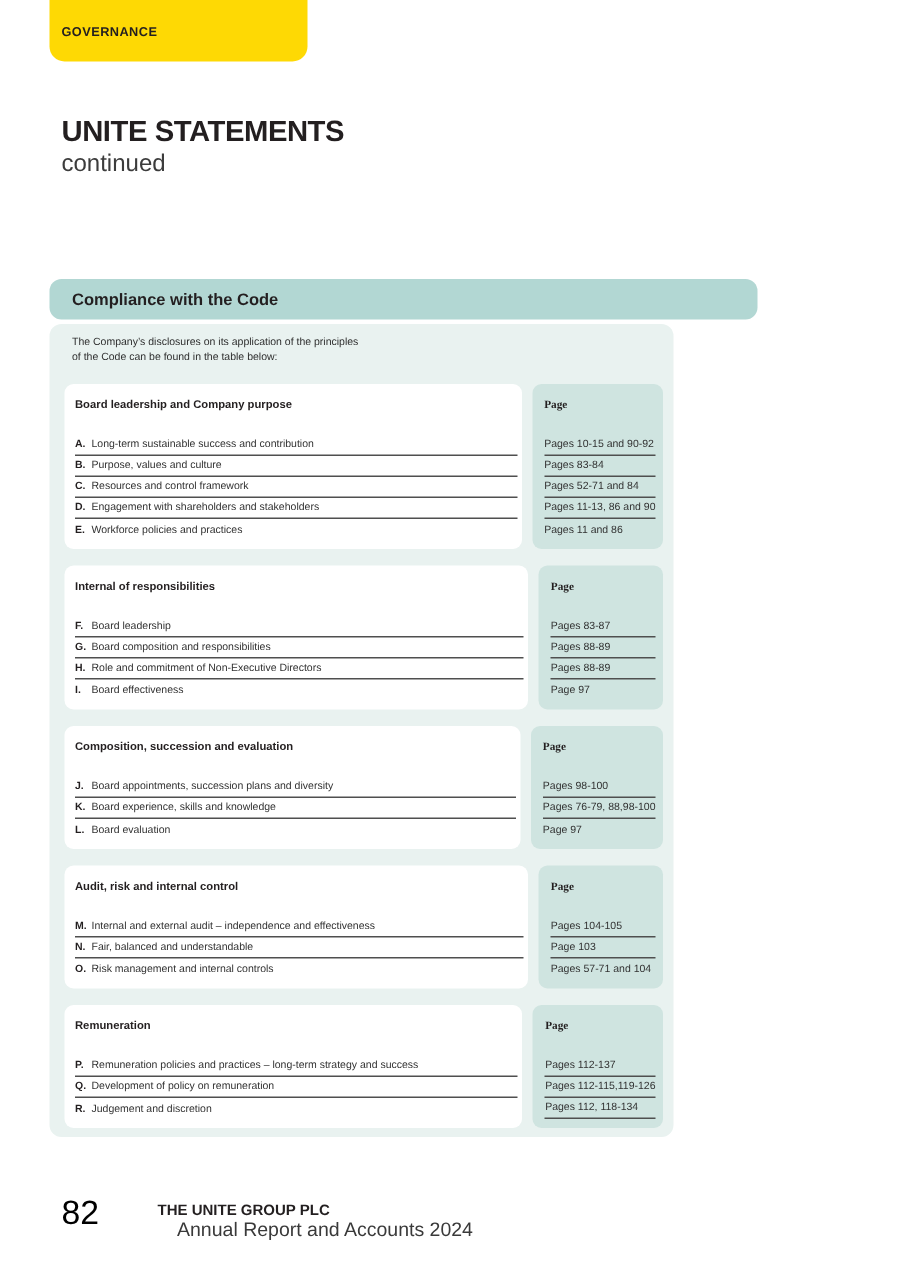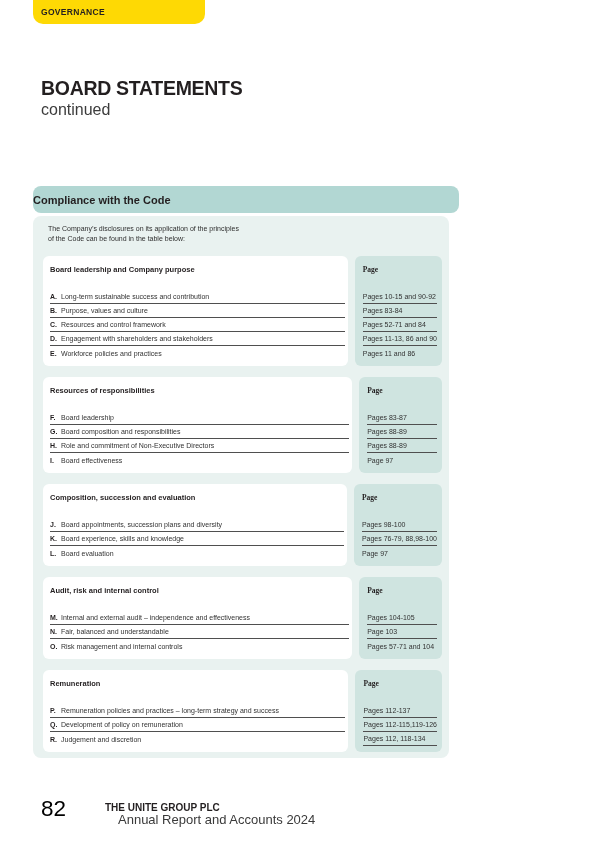--- a/index.html
+++ b/index.html
@@ -11,37 +11,37 @@
     --ink:#231f20;
   }
   *{box-sizing:border-box;}
   html,body{margin:0;padding:0;}
   body{
     width:600px;height:848px;position:relative;background:#ffffff;
     font-family:"Liberation Sans","DejaVu Sans",sans-serif;color:var(--ink);
     overflow:hidden;
   }
   .gov-tag{
-    position:absolute;left:33px;top:0;width:172px;height:24px;
+    position:absolute;left:33px;top:0;width:172px;height:41px;
     background:var(--yellow);border-radius:0 0 10px 10px;
     display:flex;align-items:center;padding-left:8px;
   }
   .gov-tag span{font-size:8.5px;font-weight:bold;letter-spacing:.3px;}
   .page-title{
     position:absolute;left:41px;top:77px;margin:0;
     font-size:19.5px;font-weight:bold;letter-spacing:-.3px;
   }
   .page-subtitle{
     position:absolute;left:41px;top:101px;
     font-size:16px;color:#3c3c3c;font-weight:400;
   }
   .panel-header{
-    position:absolute;left:33px;top:186px;width:426px;height:27px;
+    position:absolute;left:33px;top:186px;width:472px;height:27px;
     background:var(--teal-bar);border-radius:8px;
-    display:flex;align-items:center;
+    display:flex;align-items:center;padding-left:15px;
   }
   .panel-header span{font-size:11px;font-weight:bold;}
   .panel{
     position:absolute;left:33px;top:216px;width:416px;height:542px;
     background:var(--teal-panel);border-radius:8px;
     padding:7px 7px 0 10px;
   }
   .intro{
     margin:0;padding:1px 0 0 5px;
     font-size:7px;line-height:9.5px;color:#2e2e2e;
@@ -90,21 +90,21 @@
     font-size:13px;color:#3a3a3a;
   }
 </style>
 </head>
 <body>
 
 <div class="gov-tag">
   <span>GOVERNANCE</span>
 </div>
 
-<h1 class="page-title">BOARD STATEMENTS</h1>
+<h1 class="page-title">UNITE STATEMENTS</h1>
 <div class="page-subtitle">continued</div>
 
 <div class="panel-header">
   <span>Compliance with the Code</span>
 </div>
 
 <div class="panel">
   <p class="intro">
     <span>The Company’s disclosures on its application of the principles</span><br>
     <span>of the Code can be found in the table below:</span>
@@ -138,21 +138,21 @@
           <div class="page-heading">Page</div>
           <div class="page-cell">Pages 10-15 and 90-92</div>
           <div class="page-cell">Pages 83-84</div>
           <div class="page-cell">Pages 52-71 and 84</div>
           <div class="page-cell">Pages 11-13, 86 and 90</div>
           <div class="page-cell last">Pages 11 and 86</div>
         </div>
       </div>
       <div class="section">
         <div class="rows-box">
-          <div class="section-heading">Resources of responsibilities</div>
+          <div class="section-heading">Internal of responsibilities</div>
           <div class="row">
             <span class="letter">F.</span>
             <span class="row-text">Board leadership</span>
           </div>
           <div class="row">
             <span class="letter">G.</span>
             <span class="row-text">Board composition and responsibilities</span>
           </div>
           <div class="row">
             <span class="letter">H.</span>

